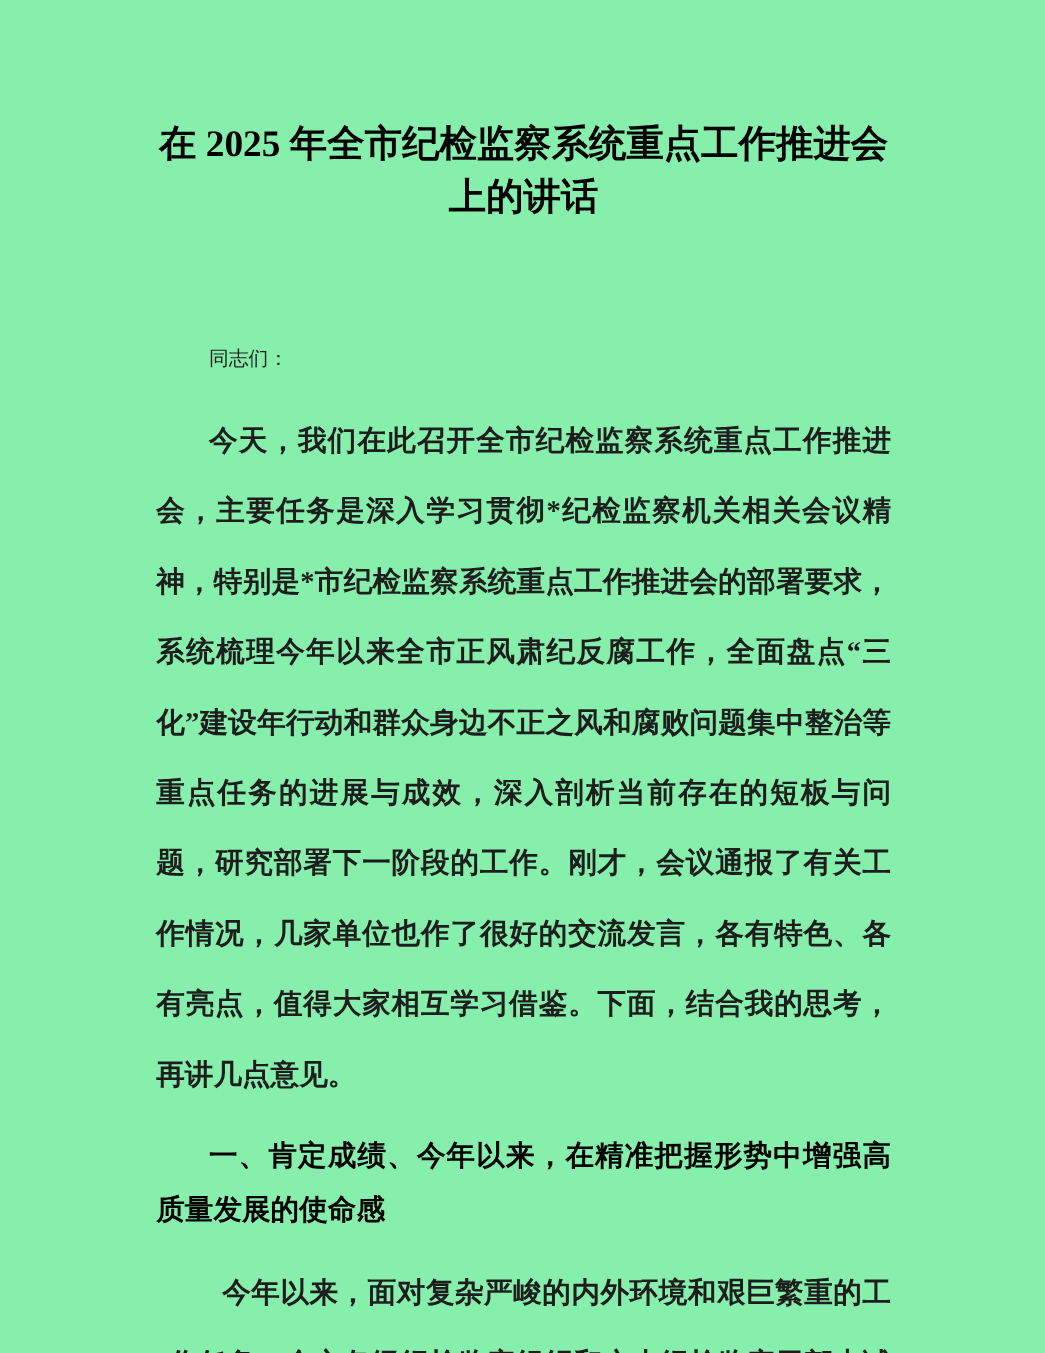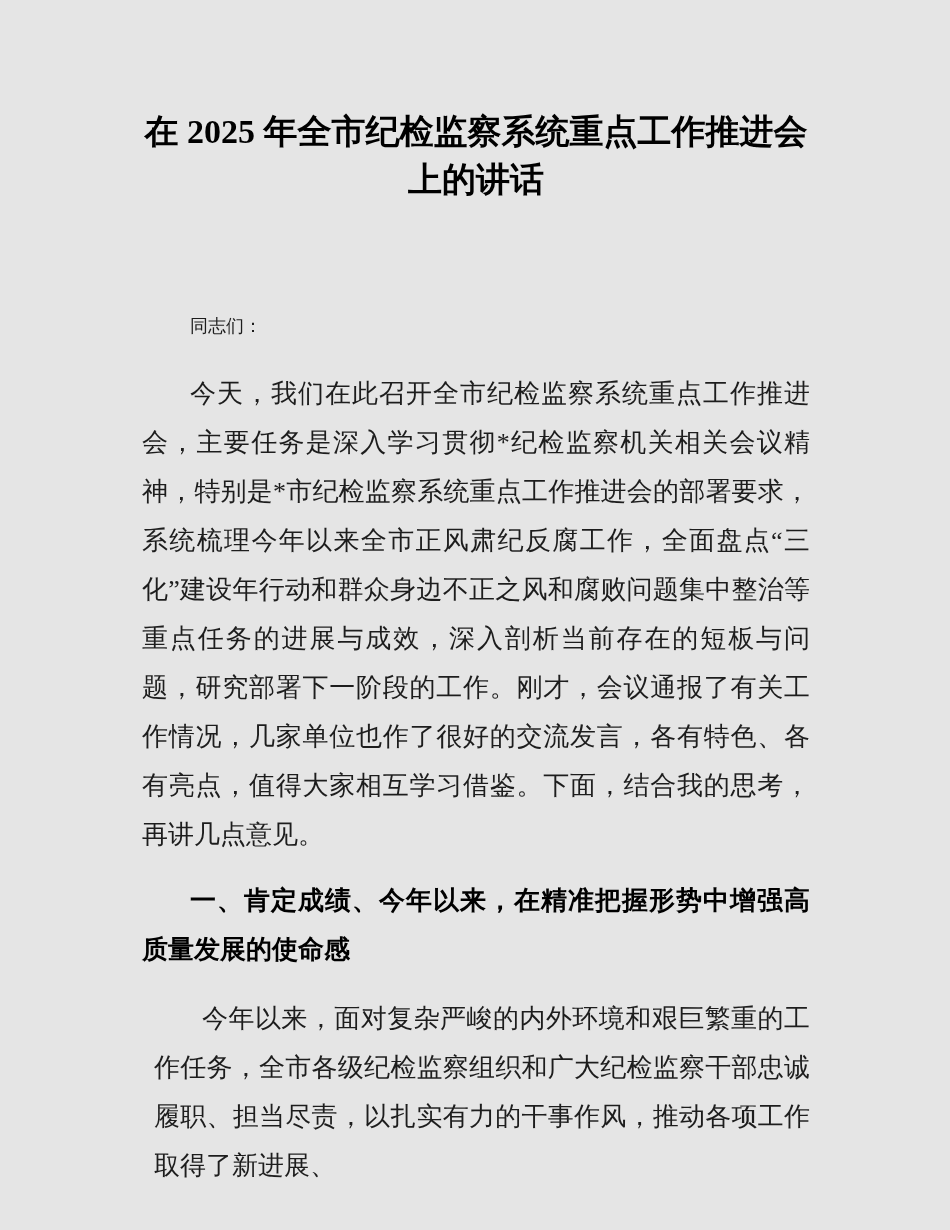--- a/index.html
+++ b/index.html
@@ -4,21 +4,21 @@
 <style>
   html, body {
     margin: 0;
     padding: 0;
     background: #ffffff;
   }
   .page {
     position: relative;
     width: 950px;
     height: 1230px;
-    background: #e5e5e5;
+    background: #86efac;
     box-sizing: border-box;
     padding: 0 140px 0 142px;
     overflow: hidden;
     color: #1d1d1d;
     font-family: "Liberation Serif", "DejaVu Serif", serif;
   }
   .doc-title {
     margin: 108px 0 0 0;
     font-size: 34px;
     line-height: 48px;
@@ -30,24 +30,24 @@
   .greeting {
     margin: 98px 0 0 0;
     font-size: 18px;
     line-height: 49px;
     text-indent: 48px;
     font-weight: normal;
   }
   .body-para {
     margin: 18px 0 0 0;
     font-size: 26px;
-    line-height: 49px;
+    line-height: 64px;
     text-indent: 48px;
     text-align: justify;
-    font-weight: normal;
+    font-weight: bold;
   }
   .section-heading {
     margin: 17px 0 0 0;
     font-size: 26px;
     line-height: 49px;
     text-indent: 48px;
     text-align: justify;
     font-weight: bold;
     color: #000000;
     font-family: "Liberation Sans", "DejaVu Sans", sans-serif;

